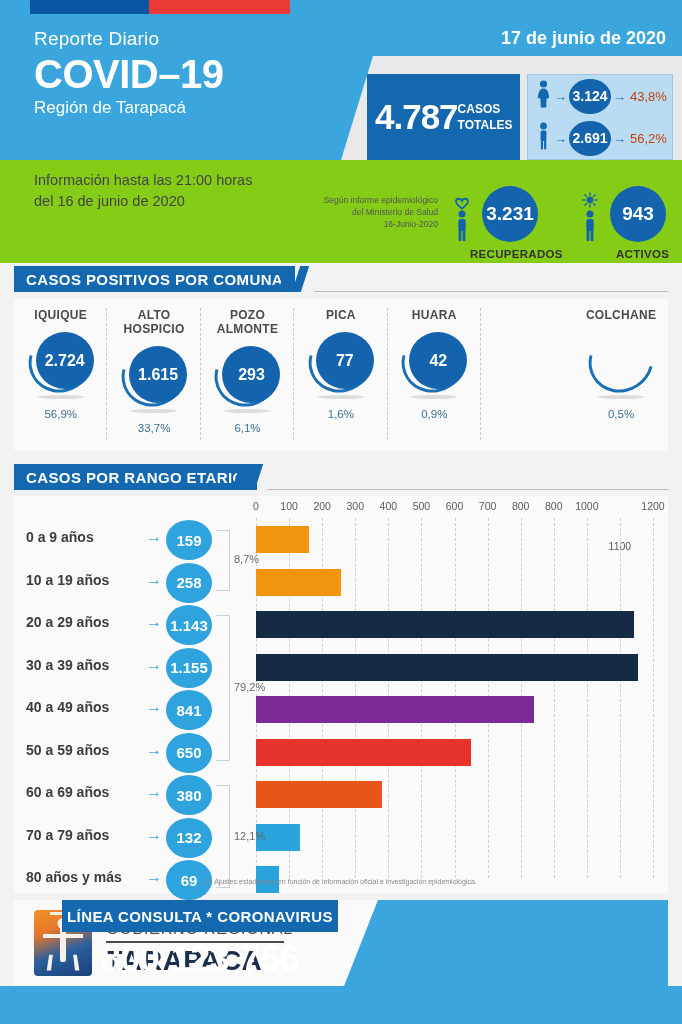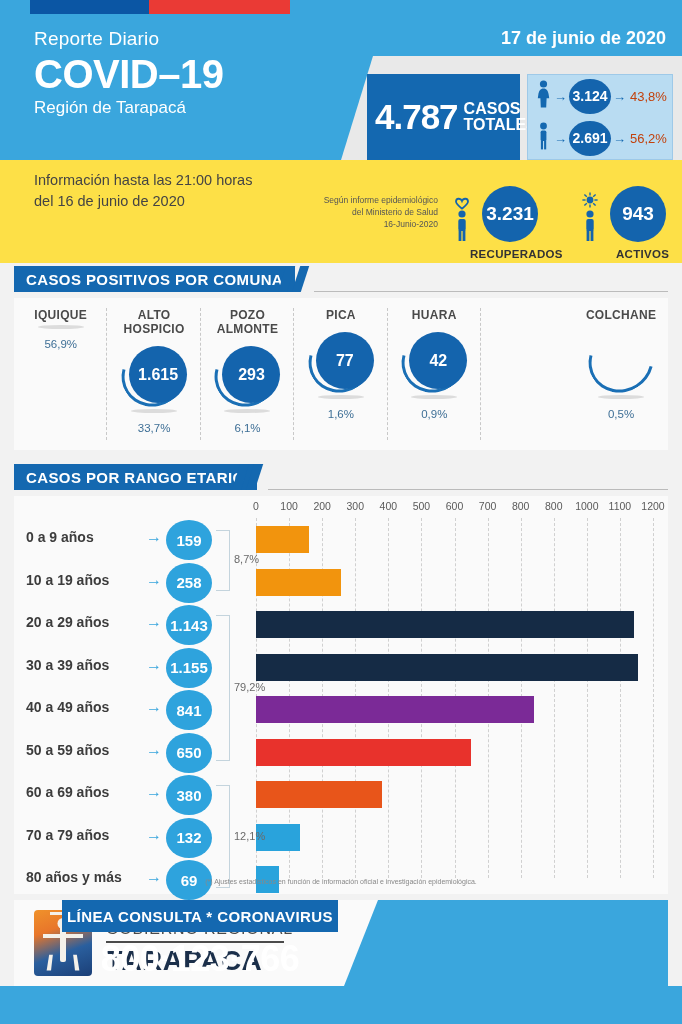--- a/index.html
+++ b/index.html
@@ -30,38 +30,38 @@
     position: absolute; left: 341px; top: 42px; width: 341px; height: 104px;
     background: #e9e9e9;
     clip-path: polygon(32px 0, 341px 0, 341px 104px, 0 104px);
   }
   .total-box {
     position: absolute; left: 367px; top: 60px; width: 153px; height: 86px;
     background: #1468b0; color: #fff;
     display: flex; align-items: center; padding-left: 8px;
   }
   .total-num { font-size: 35px; font-weight: bold; letter-spacing: -1px; }
-  .total-lbl { font-size: 16px; font-weight: bold; line-height: 16px; margin-left: 6px; }
+  .total-lbl { font-size: 12px; font-weight: bold; line-height: 16px; }
 
   .gender-box {
     position: absolute; left: 527px; top: 60px; width: 146px; height: 86px;
     background: #b9dcf2; border: 1px solid #9ec9e8;
     display: flex; flex-direction: column; justify-content: center;
   }
   .grow { display: flex; align-items: center; height: 43px; padding-left: 7px; }
   .gicon { width: 17px; text-align: center; color: #1468b0; }
   .garrow { color: #1468b0; font-size: 13px; margin: 0 2px; }
   .gcircle {
     width: 42px; height: 35px; border-radius: 50%; background: #1464ad; color: #fff;
     font-size: 14px; font-weight: bold; display: flex; align-items: center; justify-content: center;
   }
   .gpct { font-size: 13px; color: #c2410c; margin-left: 2px; }
 
   
-  .info-strip { position: absolute; top: 160px; left: 0; width: 682px; height: 103px; background: #fde047; }
+  .info-strip { position: absolute; top: 160px; left: 0; width: 682px; height: 103px; background: #84cc16; }
   .info-text { position: absolute; left: 34px; top: 10px; font-size: 14.5px; color: #444; line-height: 21px; }
   .epi-note { position: absolute; left: 278px; top: 34px; width: 160px; text-align: right;
               font-size: 8.5px; color: #555; line-height: 12px; }
 
   .stat-group { position: absolute; top: 26px; display: flex; align-items: flex-start; }
   .stat-icon { width: 26px; position: relative; margin-top: 4px; }
   .stat-circle {
     width: 56px; height: 56px; border-radius: 50%; background: #1464ad; color: #fff;
     display: flex; align-items: center; justify-content: center;
     font-size: 19px; font-weight: bold;
@@ -275,20 +275,24 @@
     <i class="slash" style="left:0;"></i>
       <i class="slash" style="left:14px;"></i>
   </span>
   <div class="sec-rule" style="left:300px; width:354px;"></div>
 </div>
 
 <div class="comuna-panel">
 
   <div class="comuna-col" style="left:0px;">
     <div class="comuna-name">IQUIQUE</div>
+    <div class="comuna-circ-wrap">
+      <div class="comuna-arc"></div>
+      <div class="comuna-circ">2.724</div>
+    </div>
     <div class="comuna-shadow"></div>
     <div class="comuna-pct">56,9%</div>
   </div>
   <div class="comuna-col" style="left:93.4px;">
     <div class="comuna-name">ALTO<br>HOSPICIO</div>
     <div class="comuna-circ-wrap">
       <div class="comuna-arc"></div>
       <div class="comuna-circ">1.615</div>
     </div>
     <div class="comuna-shadow"></div>
@@ -346,21 +350,21 @@
       <span class="tick" style="left: 275.083px;">100</span>
       <span class="tick" style="left: 308.167px;">200</span>
       <span class="tick" style="left: 341.25px;">300</span>
       <span class="tick" style="left: 374.333px;">400</span>
       <span class="tick" style="left: 407.417px;">500</span>
       <span class="tick" style="left: 440.5px;">600</span>
       <span class="tick" style="left: 473.583px;">700</span>
       <span class="tick" style="left: 506.667px;">800</span>
       <span class="tick" style="left: 539.75px;">800</span>
       <span class="tick" style="left: 572.833px;">1000</span>
-      <span class="tick" style="left: 605.917px;">1100</span>
+      <span class="tick" style="left: 605.917px; margin-top: 40px;">1100</span>
       <span class="tick" style="left: 639px;">1200</span>
     </div>
   <div id="gridlines">
       <div class="gridline" style="left: 242px;"></div>
       <div class="gridline" style="left: 275.083px;"></div>
       <div class="gridline" style="left: 308.167px;"></div>
       <div class="gridline" style="left: 341.25px;"></div>
       <div class="gridline" style="left: 374.333px;"></div>
       <div class="gridline" style="left: 407.417px;"></div>
       <div class="gridline" style="left: 440.5px;"></div>

